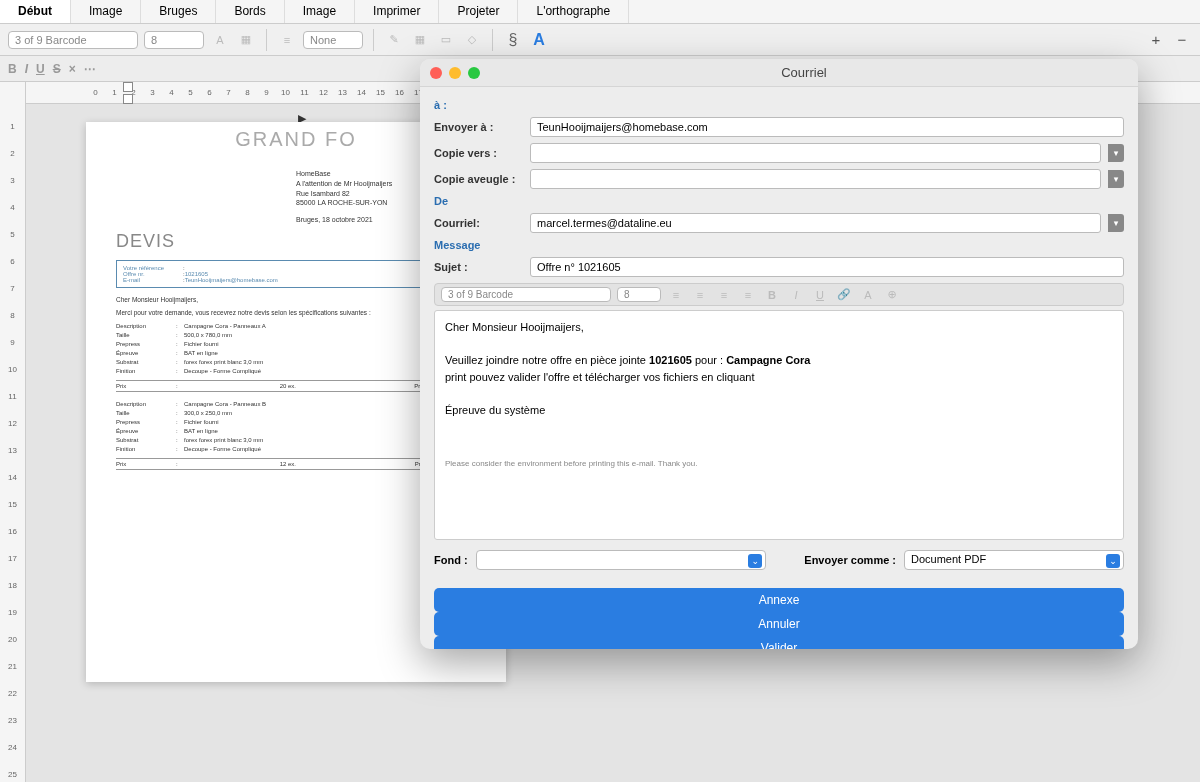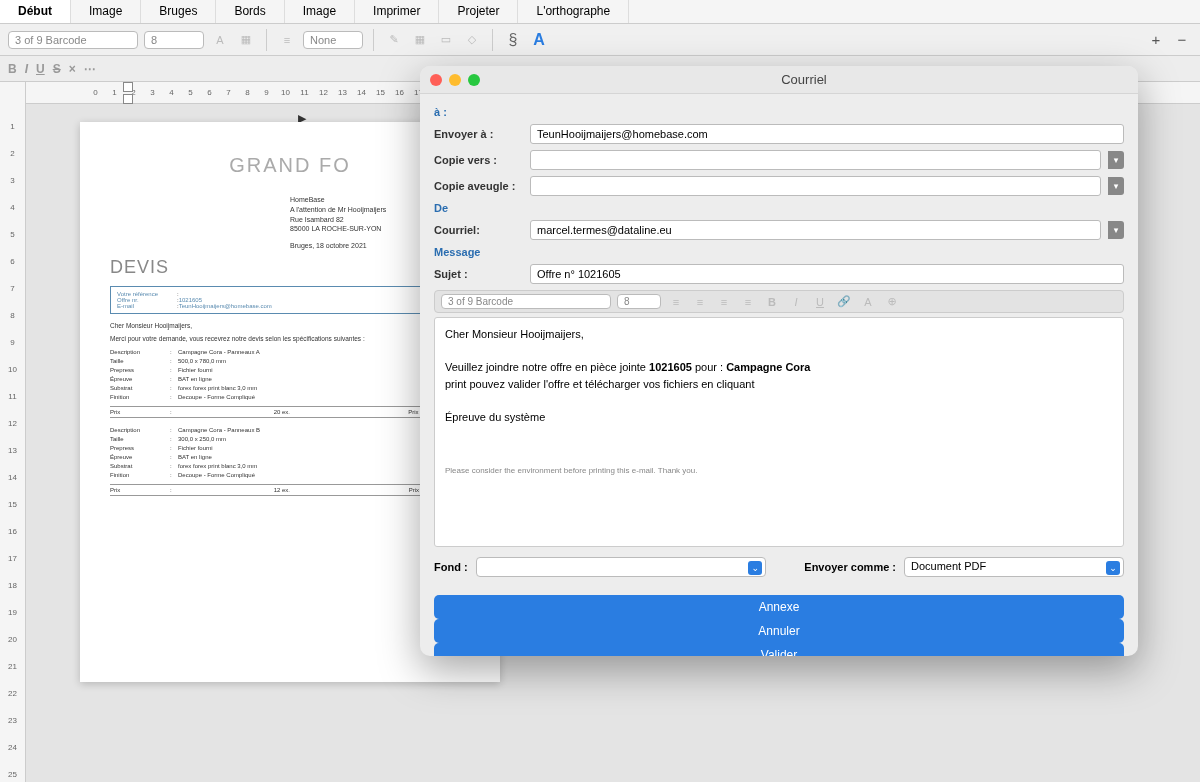--- a/index.html
+++ b/index.html
@@ -13,37 +13,37 @@
 .toolbar .sep { width:1px; height:22px; background:#ccc; margin:0 4px; }
 .fmtbar { display:flex; align-items:center; background:#ededed; height:26px; padding:0 8px; gap:8px; font-size:12px; color:#999; border-bottom:1px solid #ccc; }
 .fmtbar span { font-weight:bold; }
 .workspace { position:relative; display:flex; height:700px; }
 .vruler { width:26px; background:#f5f5f5; border-right:1px solid #ccc; font-size:8px; color:#666; padding-top:40px; }
 .vruler div { height:27px; text-align:center; }
 .main { flex:1; background:#e4e4e4; position:relative; }
 .hruler { height:22px; background:#f5f5f5; border-bottom:1px solid #ccc; display:flex; font-size:8px; color:#666; padding-left:60px; position:relative; }
 .hruler div { width:19px; text-align:center; padding-top:6px; }
 .hruler .marker { position:absolute; top:0; width:10px; height:10px; background:#fff; border:1px solid #888; }
-.page { position:absolute; left:54px; top:40px; width:420px; height:560px; background:#fff; box-shadow:0 2px 8px rgba(0,0,0,.2); padding:32px 30px; font-size:7px; color:#333; }
+.page { position:absolute; left:60px; top:40px; width:420px; height:560px; background:#fff; box-shadow:0 2px 8px rgba(0,0,0,.2); padding:6px 30px; font-size:7px; color:#333; }
 .page h1 { font-size:20px; color:#aaa; text-align:center; font-weight:300; letter-spacing:2px; }
 .page .addr { text-align:left; margin:18px 0 8px 180px; line-height:1.4; font-size:7px; }
 .page .date { text-align:left; margin-left:180px; font-size:7px; }
 .page h2 { font-size:18px; color:#888; font-weight:400; margin:8px 0; letter-spacing:1px; }
 .page .refbox { border:1px solid #5a8bb0; padding:4px 6px; margin-bottom:8px; }
 .page .refbox div { display:flex; font-size:6px; }
 .page .refbox .lbl { width:60px; color:#5a8bb0; }
 .page .refbox .val { color:#5a8bb0; }
 .page .intro { font-size:6.5px; margin-bottom:6px; }
 .page .item div { display:flex; font-size:6px; line-height:1.5; }
 .page .item .lbl { width:60px; }
 .page .item .col { width:8px; }
 .page .priceline { border-top:1px solid #999; border-bottom:1px solid #999; padding:2px 0; margin:4px 0 8px; display:flex; font-size:6px; }
 .page .priceline span:nth-child(1){width:60px;} .page .priceline span:nth-child(2){width:40px;} .page .priceline span:nth-child(3){width:80px;text-align:right;} .page .priceline span:nth-child(4){flex:1;text-align:right;}
 
-.dialog { position:absolute; left:420px; top:66px; width:718px; height:590px; background:#ededed; border-radius:10px; box-shadow:0 14px 40px rgba(0,0,0,.35); overflow:hidden; }
+.dialog { position:absolute; left:420px; top:59px; width:718px; height:590px; background:#ededed; border-radius:10px; box-shadow:0 14px 40px rgba(0,0,0,.35); overflow:hidden; }
 .dlg-title { height:28px; display:flex; align-items:center; padding:0 10px; background:#e8e8e8; border-bottom:1px solid #d5d5d5; }
 .traffic { display:flex; gap:7px; }
 .traffic span { width:12px; height:12px; border-radius:50%; display:block; }
 .t-red{background:#ff5f57;} .t-yel{background:#febc2e;} .t-grn{background:#28c840;}
 .dlg-title .ttl { flex:1; text-align:center; font-size:13px; font-weight:500; color:#444; }
 .dlg-body { padding:8px 14px; font-size:11px; }
 .sect { color:#2a6db0; font-weight:bold; font-size:11px; margin:4px 0 6px; }
 .row { display:flex; align-items:center; margin-bottom:6px; gap:8px; }
 .row label { width:88px; font-weight:bold; font-size:11px; color:#333; }
 .row input[type=text] { flex:1; border:1px solid #bbb; border-radius:3px; padding:3px 6px; font-size:11px; background:#fff; }

